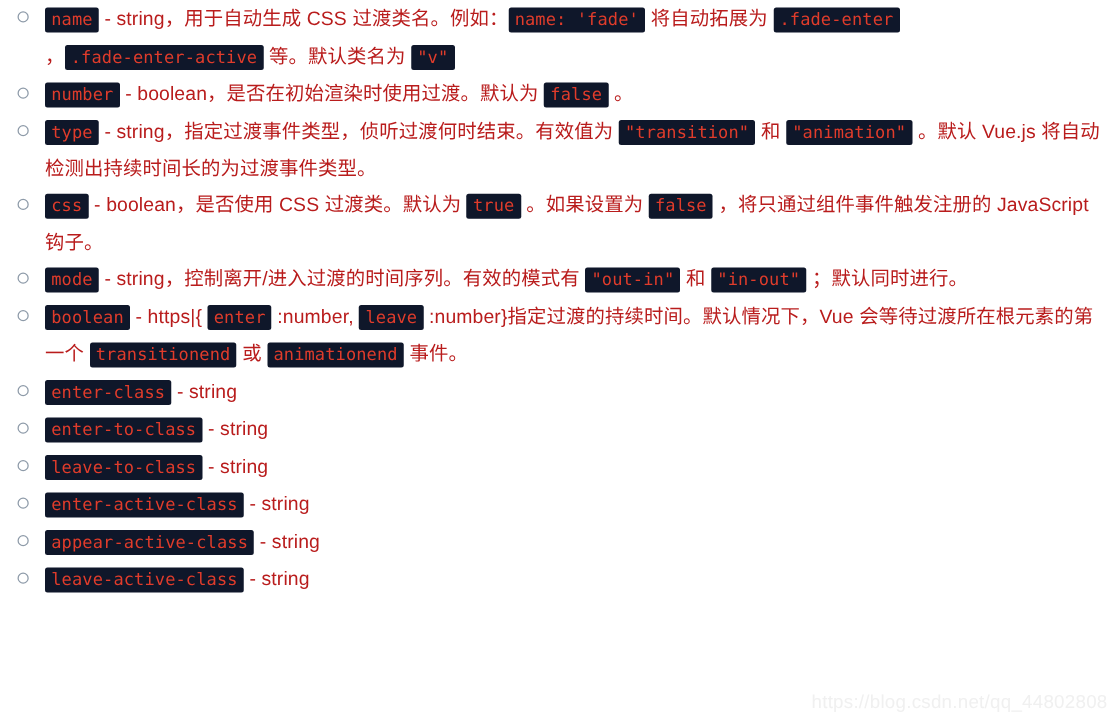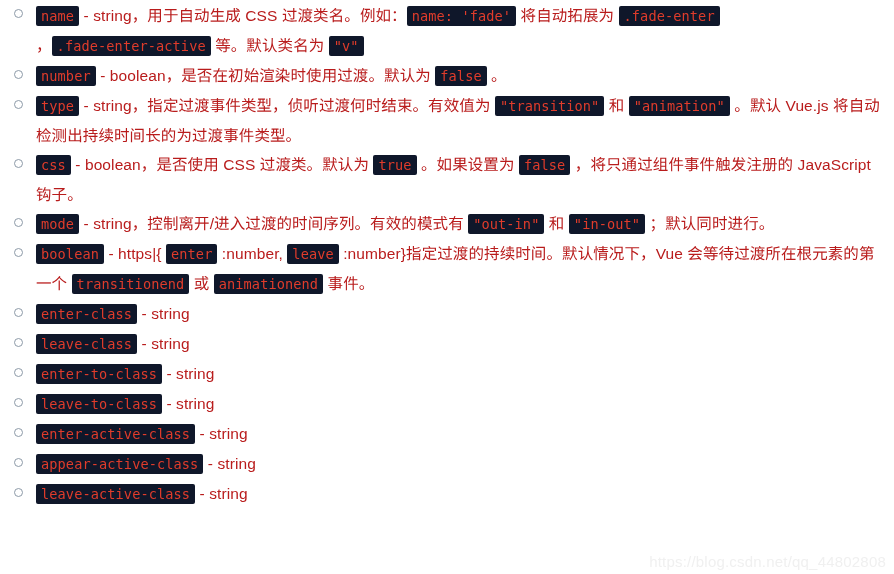--- a/index.html
+++ b/index.html
@@ -116,24 +116,20 @@
     <li class="prop-item">
       <span class="bullet-marker"></span>
       <span class="prop-line"><code>boolean</code><span class="txt"> - https|{ </span><code>enter</code><span class="txt"> :number, </span><code>leave</code><span class="txt"> :number}指定过渡的持续时间。默认情况下，Vue 会等待过渡所在根元素的第一个 </span><code>transitionend</code><span class="txt"> 或 </span><code>animationend</code><span class="txt"> 事件。</span></span>
     </li>
     <li class="prop-item">
       <span class="bullet-marker"></span>
       <span class="prop-line"><code>enter-class</code><span class="txt"> - string</span></span>
     </li>
     <li class="prop-item">
       <span class="bullet-marker"></span>
-      <span class="prop-line"><code>leave-class</code><span class="txt"> - string</span></span>
-    </li>
-    <li class="prop-item">
-      <span class="bullet-marker"></span>
       <span class="prop-line"><code>enter-to-class</code><span class="txt"> - string</span></span>
     </li>
     <li class="prop-item">
       <span class="bullet-marker"></span>
       <span class="prop-line"><code>leave-to-class</code><span class="txt"> - string</span></span>
     </li>
     <li class="prop-item">
       <span class="bullet-marker"></span>
       <span class="prop-line"><code>enter-active-class</code><span class="txt"> - string</span></span>
     </li>

